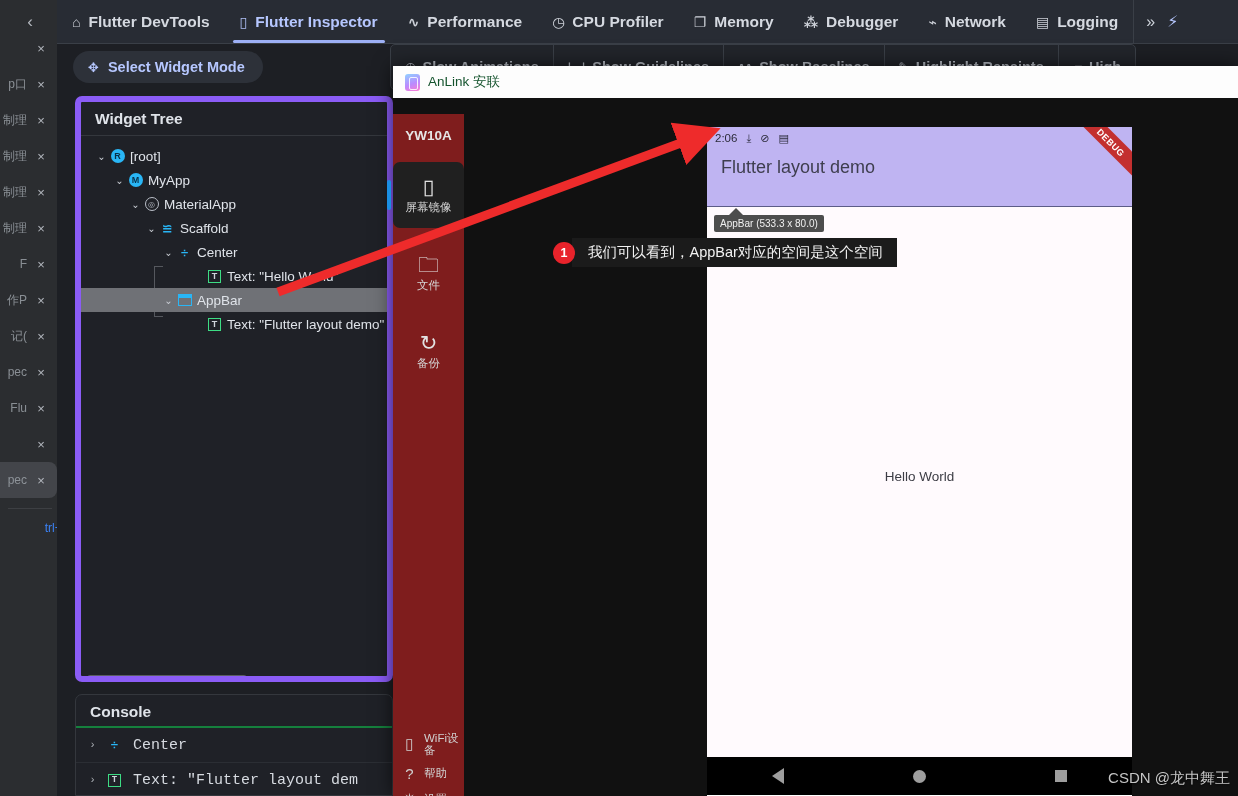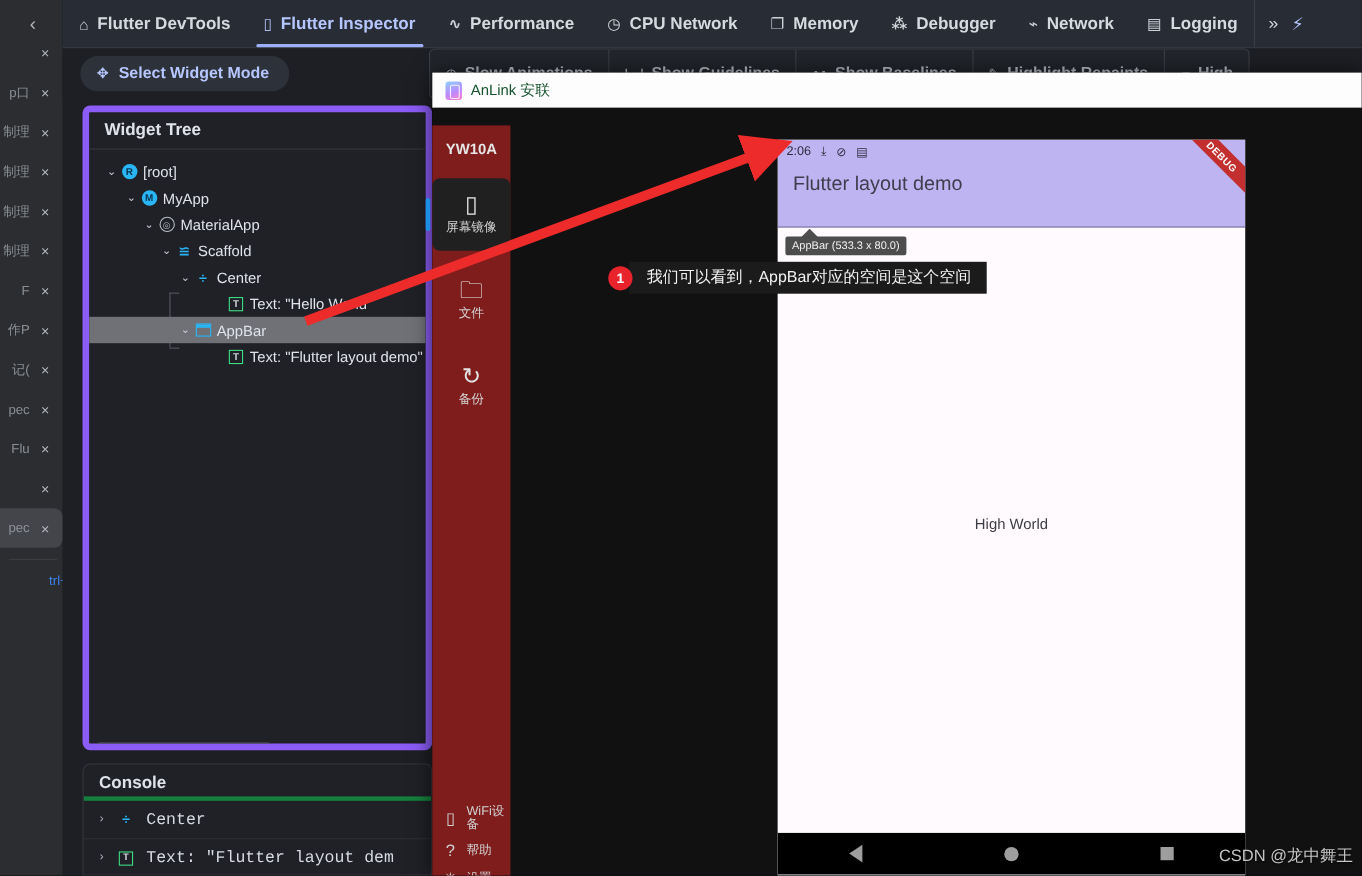--- a/index.html
+++ b/index.html
@@ -155,21 +155,21 @@
 
   
   .console-card {
     position: absolute; left: 18px; top: 694px; width: 318px; height: 102px;
     background: #1f2127; border: 1px solid #34373d;
     border-radius: 7px 7px 0 0; overflow: hidden;
   }
   .console-head {
     height: 33px; line-height: 33px; padding: 0 14px;
     color: #dfe3e9; font-size: 15.5px; font-weight: 700;
-    border-bottom: 4px solid #15803d;
+    border-bottom: 2px solid #15803d;
   }
   .console-row {
     height: 35px; display: flex; align-items: center; gap: 6px;
     padding: 0 6px 0 10px; font-family: "Liberation Mono", "DejaVu Sans Mono", monospace;
     font-size: 15px; color: #d6dae0; border-bottom: 1px solid #2b2e34;
     white-space: nowrap; overflow: hidden;
   }
   .console-row .chev { color: #a9adb3; font-size: 11px; }
 
   
@@ -376,21 +376,21 @@
           <div class="dt-tab sel">
             <span class="tico">▯</span>
             <span>Flutter Inspector</span>
           </div>
           <div class="dt-tab">
             <span class="tico">∿</span>
             <span>Performance</span>
           </div>
           <div class="dt-tab">
             <span class="tico">◷</span>
-            <span>CPU Network</span>
+            <span>CPU Profiler</span>
           </div>
           <div class="dt-tab">
             <span class="tico">❐</span>
             <span>Memory</span>
           </div>
           <div class="dt-tab">
             <span class="tico">⁂</span>
             <span>Debugger</span>
           </div>
           <div class="dt-tab">
@@ -570,21 +570,21 @@
             <span>2:06</span>
             <span class="sico">⤓</span>
             <span class="sico">⊘</span>
             <span class="sico">▤</span>
           </div>
           <div class="ph-title">Flutter layout demo</div>
           <div class="debug-banner">DEBUG</div>
         </div>
         <div class="ph-content">
           <div class="wt-tooltip">AppBar (533.3 x 80.0)</div>
-          <div class="ph-hello">High World</div>
+          <div class="ph-hello">Hello World</div>
         </div>
         <div class="ph-navbar">
           <span class="nav-back"></span>
           <span class="nav-home"></span>
           <span class="nav-recent"></span>
         </div>
       </div>
     </div>
   </div>
 

